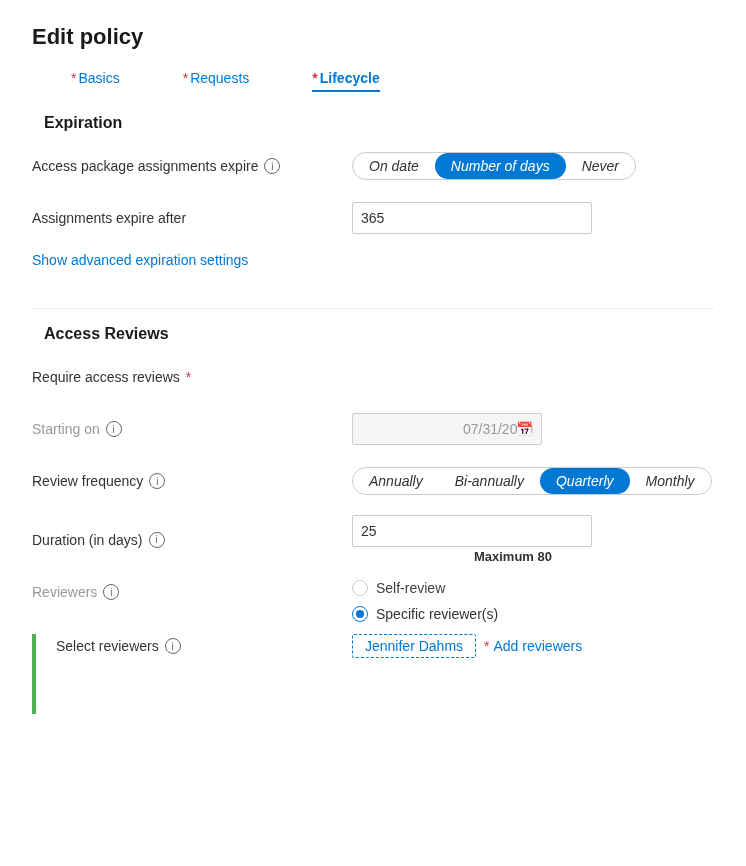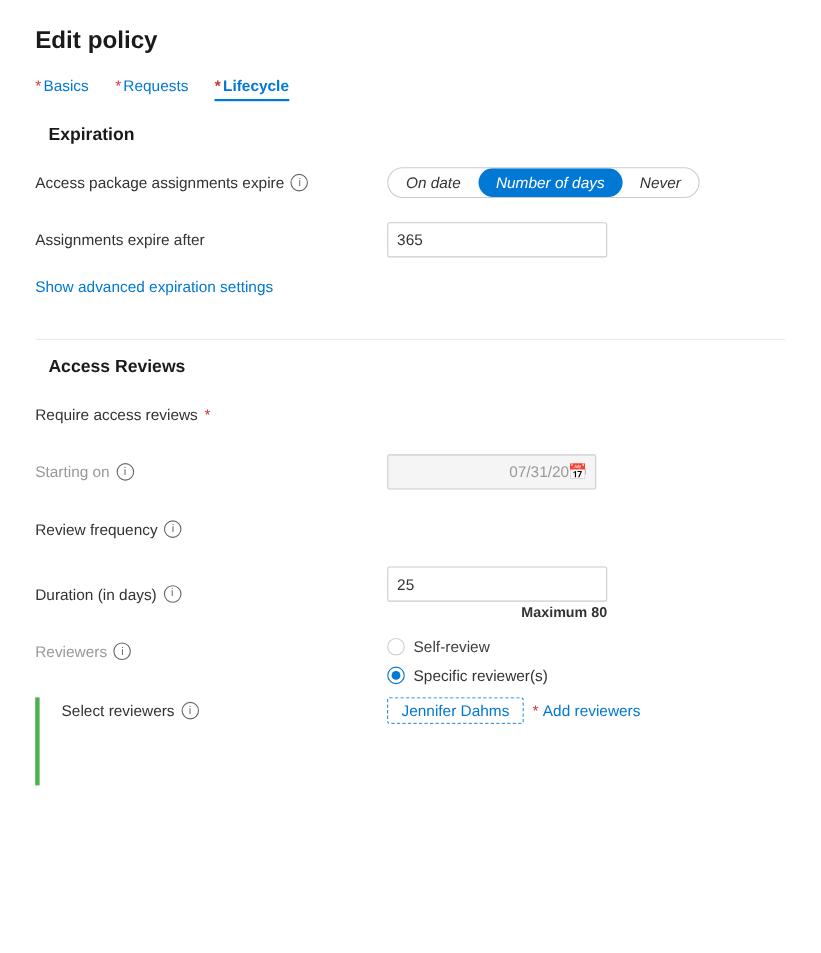--- a/index.html
+++ b/index.html
@@ -26,20 +26,21 @@
       margin-bottom: 24px;
       border-bottom: none;
     }
 
     .tab {
       font-size: 14px;
       color: #0078d4;
       cursor: pointer;
       padding-bottom: 4px;
       position: relative;
+      margin-left: 39px;
     }
 
     .tab .required-star {
       color: #d13438;
       margin-right: 2px;
     }
 
     .tab.active {
       font-weight: 600;
       color: #0078d4;
@@ -123,21 +124,21 @@
     }
 
     .toggle-btn.active {
       background: #0078d4;
       color: #fff;
       font-weight: 500;
     }
 
     
     .text-input {
-      width: 200px;
+      width: 240px;
       height: 32px;
       border: 1px solid #ccc;
       border-radius: 2px;
       padding: 4px 8px;
       font-size: 14px;
       color: #333;
     }
 
     .text-input.disabled-input {
       background: #f5f5f5;
@@ -361,20 +362,26 @@
   <div class="date-input-wrap">
     <input class="date-input text-input disabled-input" type="text" readonly="" value="07/31/2020" style="">
     <span class="calendar-icon">📅</span>
   </div>
 </div>
 
 <div class="form-row">
   <div class="form-label">
     <span>Review frequency</span>
     <span class="info-icon">i</span>
+  </div>
+  <div class="toggle-group">
+    <button class="toggle-btn">Annually</button>
+    <button class="toggle-btn">Bi-annually</button>
+    <button class="toggle-btn active">Quarterly</button>
+    <button class="toggle-btn">Monthly</button>
   </div>
 </div>
 
 <div class="form-row">
   <div class="form-label">
     <span>Duration (in days)</span>
     <span class="info-icon">i</span>
   </div>
   <div class="input-with-max">
     <input class="text-input" type="text" value="25" style="">

